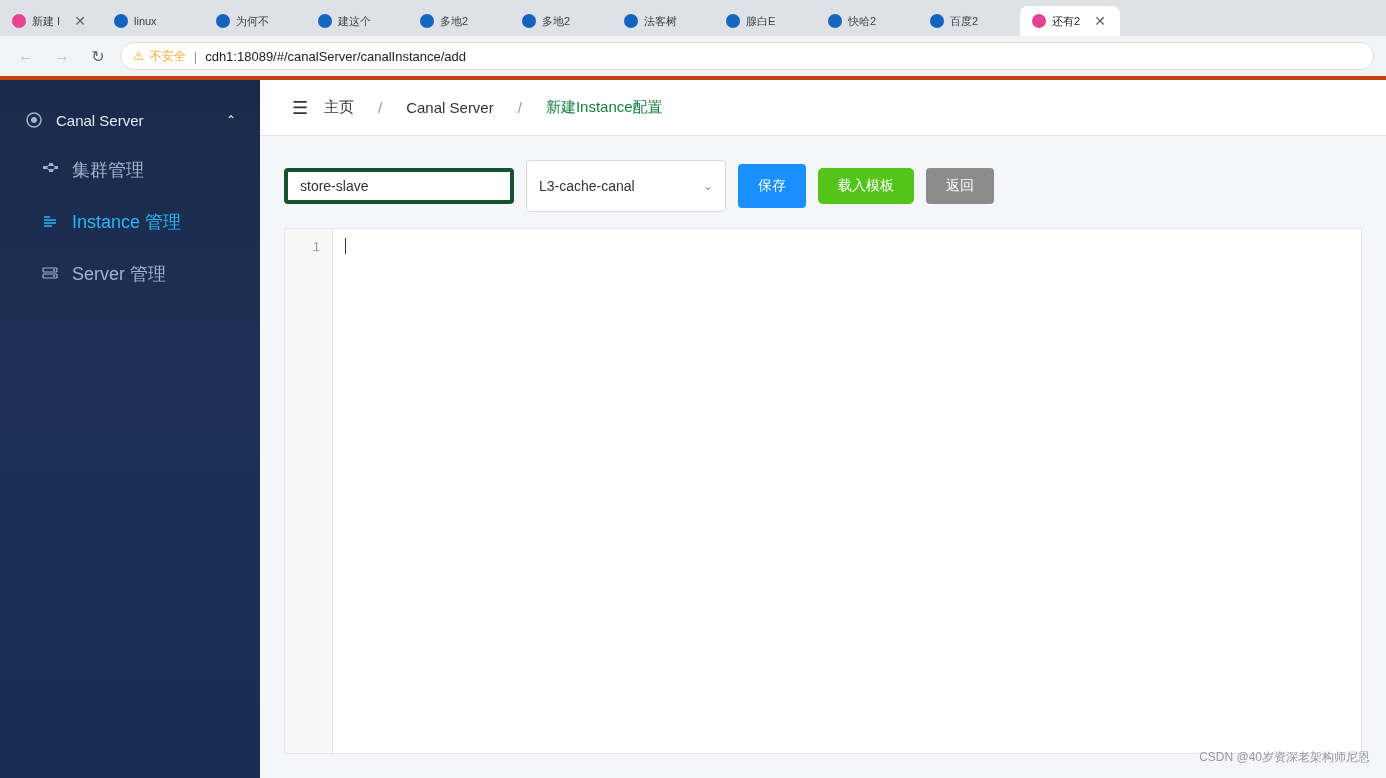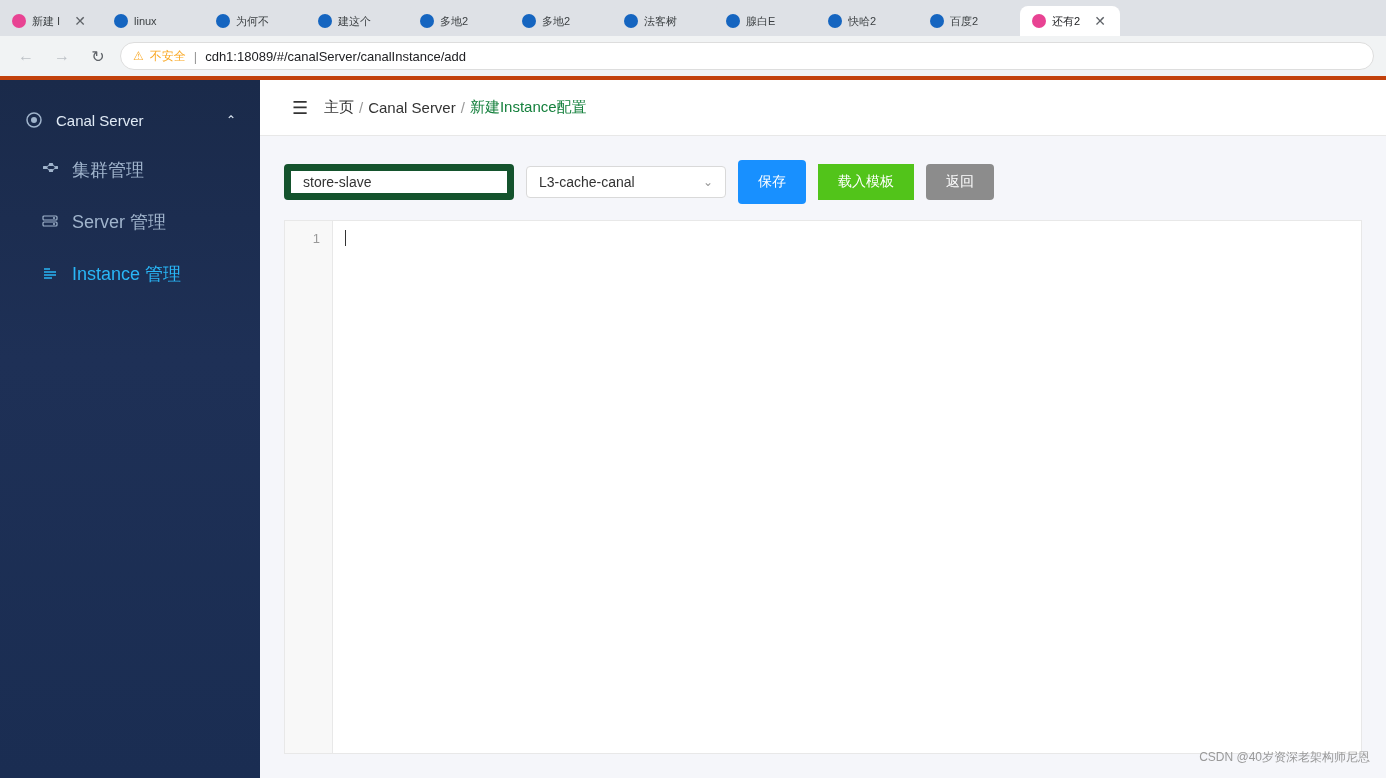--- a/index.html
+++ b/index.html
@@ -216,21 +216,21 @@
       align-items: center;
       justify-content: center;
       cursor: pointer;
       color: #333;
       font-size: 18px;
     }
 
     .breadcrumb {
       display: flex;
       align-items: center;
-      gap: 5px;
+      gap: 24px;
       font-size: 15px;
     }
 
     .breadcrumb-link {
       color: #333;
       cursor: pointer;
     }
 
     .breadcrumb-separator {
       color: #999;
@@ -252,32 +252,32 @@
     .toolbar {
       display: flex;
       align-items: center;
       gap: 12px;
       margin-bottom: 16px;
     }
 
     .instance-name-input {
       width: 230px;
       height: 36px;
-      border: 7px solid #14532d;
+      border: 4px solid #14532d;
       border-radius: 4px;
       padding: 10px 12px;
       font-size: 14px;
       color: #333;
       outline: none;
       background: #fff;
     }
 
     .server-select {
       width: 200px;
-      height: 32px;
+      height: 52px;
       border: 1px solid #d9d9d9;
       border-radius: 4px;
       padding: 0 12px;
       font-size: 14px;
       color: #333;
       background: #fff;
       display: flex;
       align-items: center;
       cursor: pointer;
       position: relative;
@@ -305,21 +305,21 @@
       cursor: pointer;
       white-space: nowrap;
     }
 
     .btn-load-template {
       height: 36px;
       padding: 0 20px;
       background: #52c41a;
       color: #fff;
       border: none;
-      border-radius: 0;
+      border-radius: 5px;
       font-size: 14px;
       cursor: pointer;
       white-space: nowrap;
     }
 
     .btn-back {
       height: 36px;
       padding: 0 20px;
       background: #8c8c8c;
       color: #fff;
@@ -506,43 +506,43 @@
             <rect x="13" y="4" width="3" height="3" rx="0.5" fill="#a0b4cc"></rect>
             <line x1="5" y1="5.5" x2="7" y2="2.5" stroke="#a0b4cc" stroke-width="1"></line>
             <line x1="5" y1="5.5" x2="7" y2="8.5" stroke="#a0b4cc" stroke-width="1"></line>
             <line x1="11" y1="2.5" x2="13" y2="5.5" stroke="#a0b4cc" stroke-width="1"></line>
             <line x1="11" y1="8.5" x2="13" y2="5.5" stroke="#a0b4cc" stroke-width="1"></line>
           </svg>
         </span>
         <span>集群管理</span>
       </div>
 
+      <div class="menu-item active" style="padding-left: 40px;">
+        <span class="item-icon">
+          <svg width="16" height="16" viewBox="0 0 16 16" fill="none">
+            <line x1="2" y1="3" x2="8" y2="3" stroke="#29b6f6" stroke-width="1.5"></line>
+            <line x1="2" y1="6" x2="14" y2="6" stroke="#29b6f6" stroke-width="1.5"></line>
+            <line x1="2" y1="9" x2="14" y2="9" stroke="#29b6f6" stroke-width="1.5"></line>
+            <line x1="2" y1="12" x2="10" y2="12" stroke="#29b6f6" stroke-width="1.5"></line>
+          </svg>
+        </span>
+        <span style="color:#29b6f6;">Instance 管理</span>
+      </div>
+
       <div class="menu-item" style="padding-left: 40px;">
         <span class="item-icon">
           <svg width="16" height="16" viewBox="0 0 16 16" fill="none">
             <rect x="1" y="2" width="14" height="4" rx="1" fill="none" stroke="#a0b4cc" stroke-width="1.2"></rect>
             <rect x="1" y="8" width="14" height="4" rx="1" fill="none" stroke="#a0b4cc" stroke-width="1.2"></rect>
             <circle cx="12" cy="4" r="1" fill="#a0b4cc"></circle>
             <circle cx="12" cy="10" r="1" fill="#a0b4cc"></circle>
           </svg>
         </span>
         <span>Server 管理</span>
       </div>
-
-      <div class="menu-item active" style="padding-left: 40px;">
-        <span class="item-icon">
-          <svg width="16" height="16" viewBox="0 0 16 16" fill="none">
-            <line x1="2" y1="3" x2="8" y2="3" stroke="#29b6f6" stroke-width="1.5"></line>
-            <line x1="2" y1="6" x2="14" y2="6" stroke="#29b6f6" stroke-width="1.5"></line>
-            <line x1="2" y1="9" x2="14" y2="9" stroke="#29b6f6" stroke-width="1.5"></line>
-            <line x1="2" y1="12" x2="10" y2="12" stroke="#29b6f6" stroke-width="1.5"></line>
-          </svg>
-        </span>
-        <span style="color:#29b6f6;">Instance 管理</span>
-      </div>
     </div>
   </div>
 
   <div class="main-content">
 
     <div class="page-header">
       <div class="menu-toggle-btn">☰</div>
       <div class="breadcrumb">
         <span class="breadcrumb-link">主页</span>
         <span class="breadcrumb-separator">/</span>

